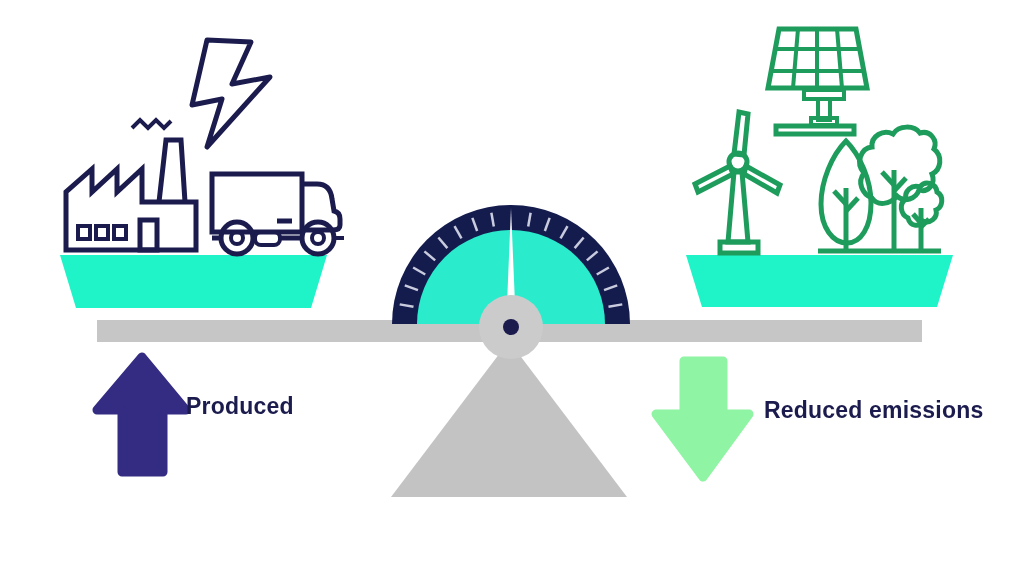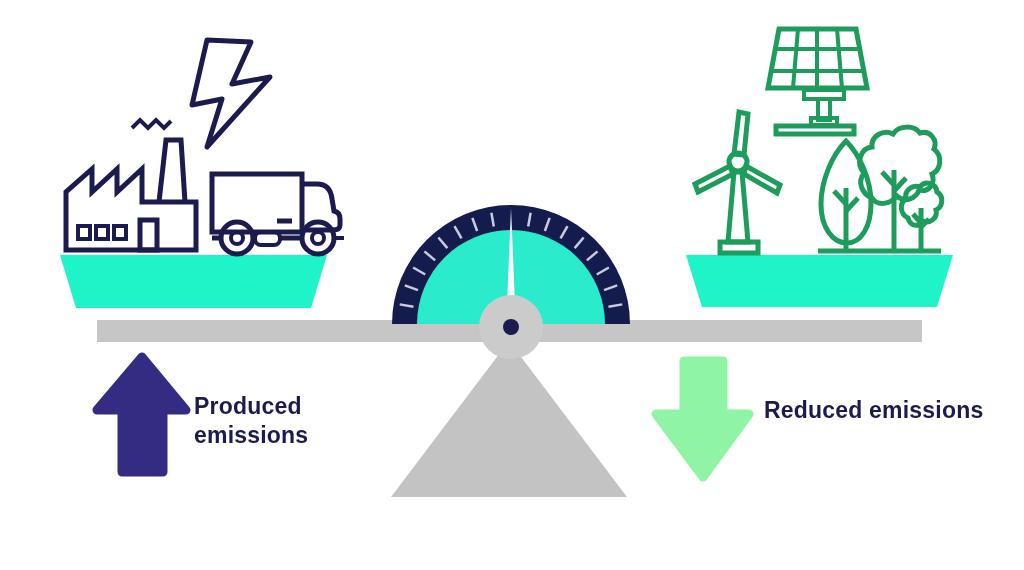--- a/index.html
+++ b/index.html
@@ -13,21 +13,21 @@
   .art{position:absolute;left:0;top:0;width:1024px;height:570px;display:block;}
   .label{
     position:absolute;
     color:var(--navy,#1B1B4E);
     font-weight:bold;
     font-size:23px;
     line-height:29px;
     letter-spacing:0.2px;
     white-space:nowrap;
   }
-  .label-left{left:194px;top:392px;}
+  .label-left{left:186px;top:392px;}
   .label-right{left:764px;top:396px;}
 
   
   .navy-line{stroke:var(--navy,#1B1B4E);stroke-width:5;fill:none;}
   .navy-thin{stroke:var(--navy,#1B1B4E);stroke-width:4;fill:none;}
   .green-line{stroke:var(--green,#1E9C5C);stroke-width:5;fill:none;}
   .green-thin{stroke:var(--green,#1E9C5C);stroke-width:4;fill:none;}
   .beam-fill{fill:var(--beam_gray,#C6C6C6);}
   .tri-fill{fill:var(--triangle_gray,#C3C3C3);}
   .hub-fill{fill:var(--hub_gray,#CBCBCB);}
@@ -163,20 +163,19 @@
     </g>
 
     <g>
       <polygon class="down-arrow-shape" points="684,361 723,361 723,414 749,414 703,477 656,414 684,414"></polygon>
     </g>
 
   </svg>
 
   <div class="label label-left">
     <div>Produced</div>
-    <div>emissions</div>
   </div>
 
   <div class="label label-right">
     <div>Reduced emissions</div>
   </div>
 
 </div>
 
 </body></html>

